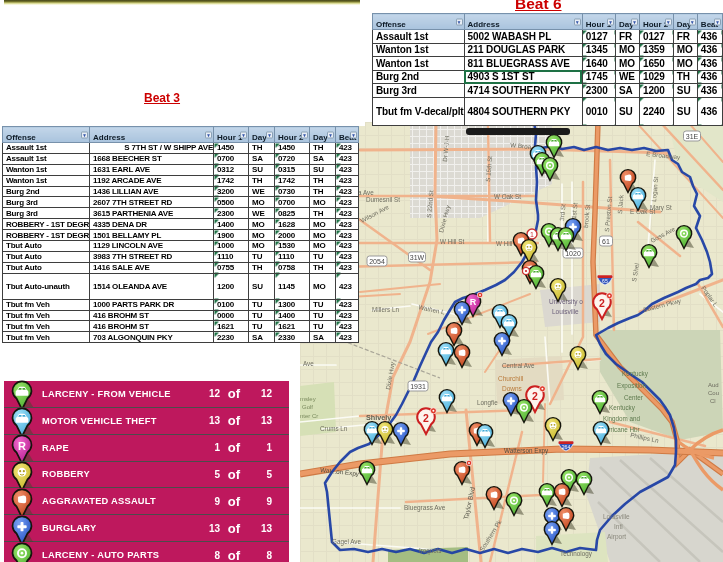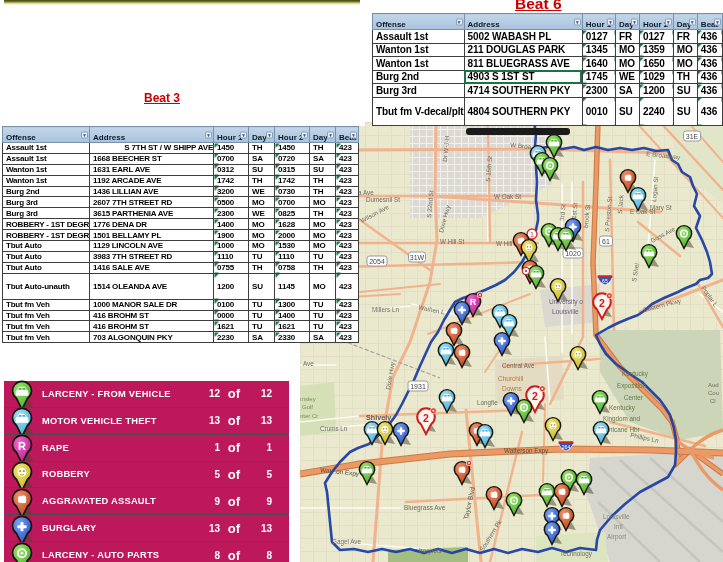--- a/index.html
+++ b/index.html
@@ -481,21 +481,21 @@
         <td>Burg 3rd</td>
         <td>3615 PARTHENIA AVE</td>
         <td class="g">2300</td>
         <td>WE</td>
         <td class="g">0825</td>
         <td>TH</td>
         <td class="g">423</td>
       </tr>
       <tr style="height:10.9px">
         <td>ROBBERY - 1ST DEGR</td>
-        <td>1776 DENA DR</td>
+        <td>4335 DENA DR</td>
         <td class="g">1400</td>
         <td>MO</td>
         <td class="g">1628</td>
         <td>MO</td>
         <td class="g">423</td>
       </tr>
       <tr style="height:10.9px">
         <td>ROBBERY - 1ST DEGR</td>
         <td>1501 BELLAMY PL</td>
         <td class="g">1900</td>
@@ -535,21 +535,21 @@
         <td>Tbut Auto-unauth</td>
         <td>1514 OLEANDA AVE</td>
         <td class="g">1200</td>
         <td>SU</td>
         <td class="g">1145</td>
         <td>MO</td>
         <td class="g">423</td>
       </tr>
       <tr style="height:10.9px">
         <td>Tbut fm Veh</td>
-        <td>1000 MANOR SALE DR</td>
+        <td>1000 PARTS PARK DR</td>
         <td class="g">0100</td>
         <td>TU</td>
         <td class="g">1300</td>
         <td>TU</td>
         <td class="g">423</td>
       </tr>
       <tr style="height:10.9px">
         <td>Tbut fm Veh</td>
         <td>416 BROHM ST</td>
         <td class="g">0000</td>

